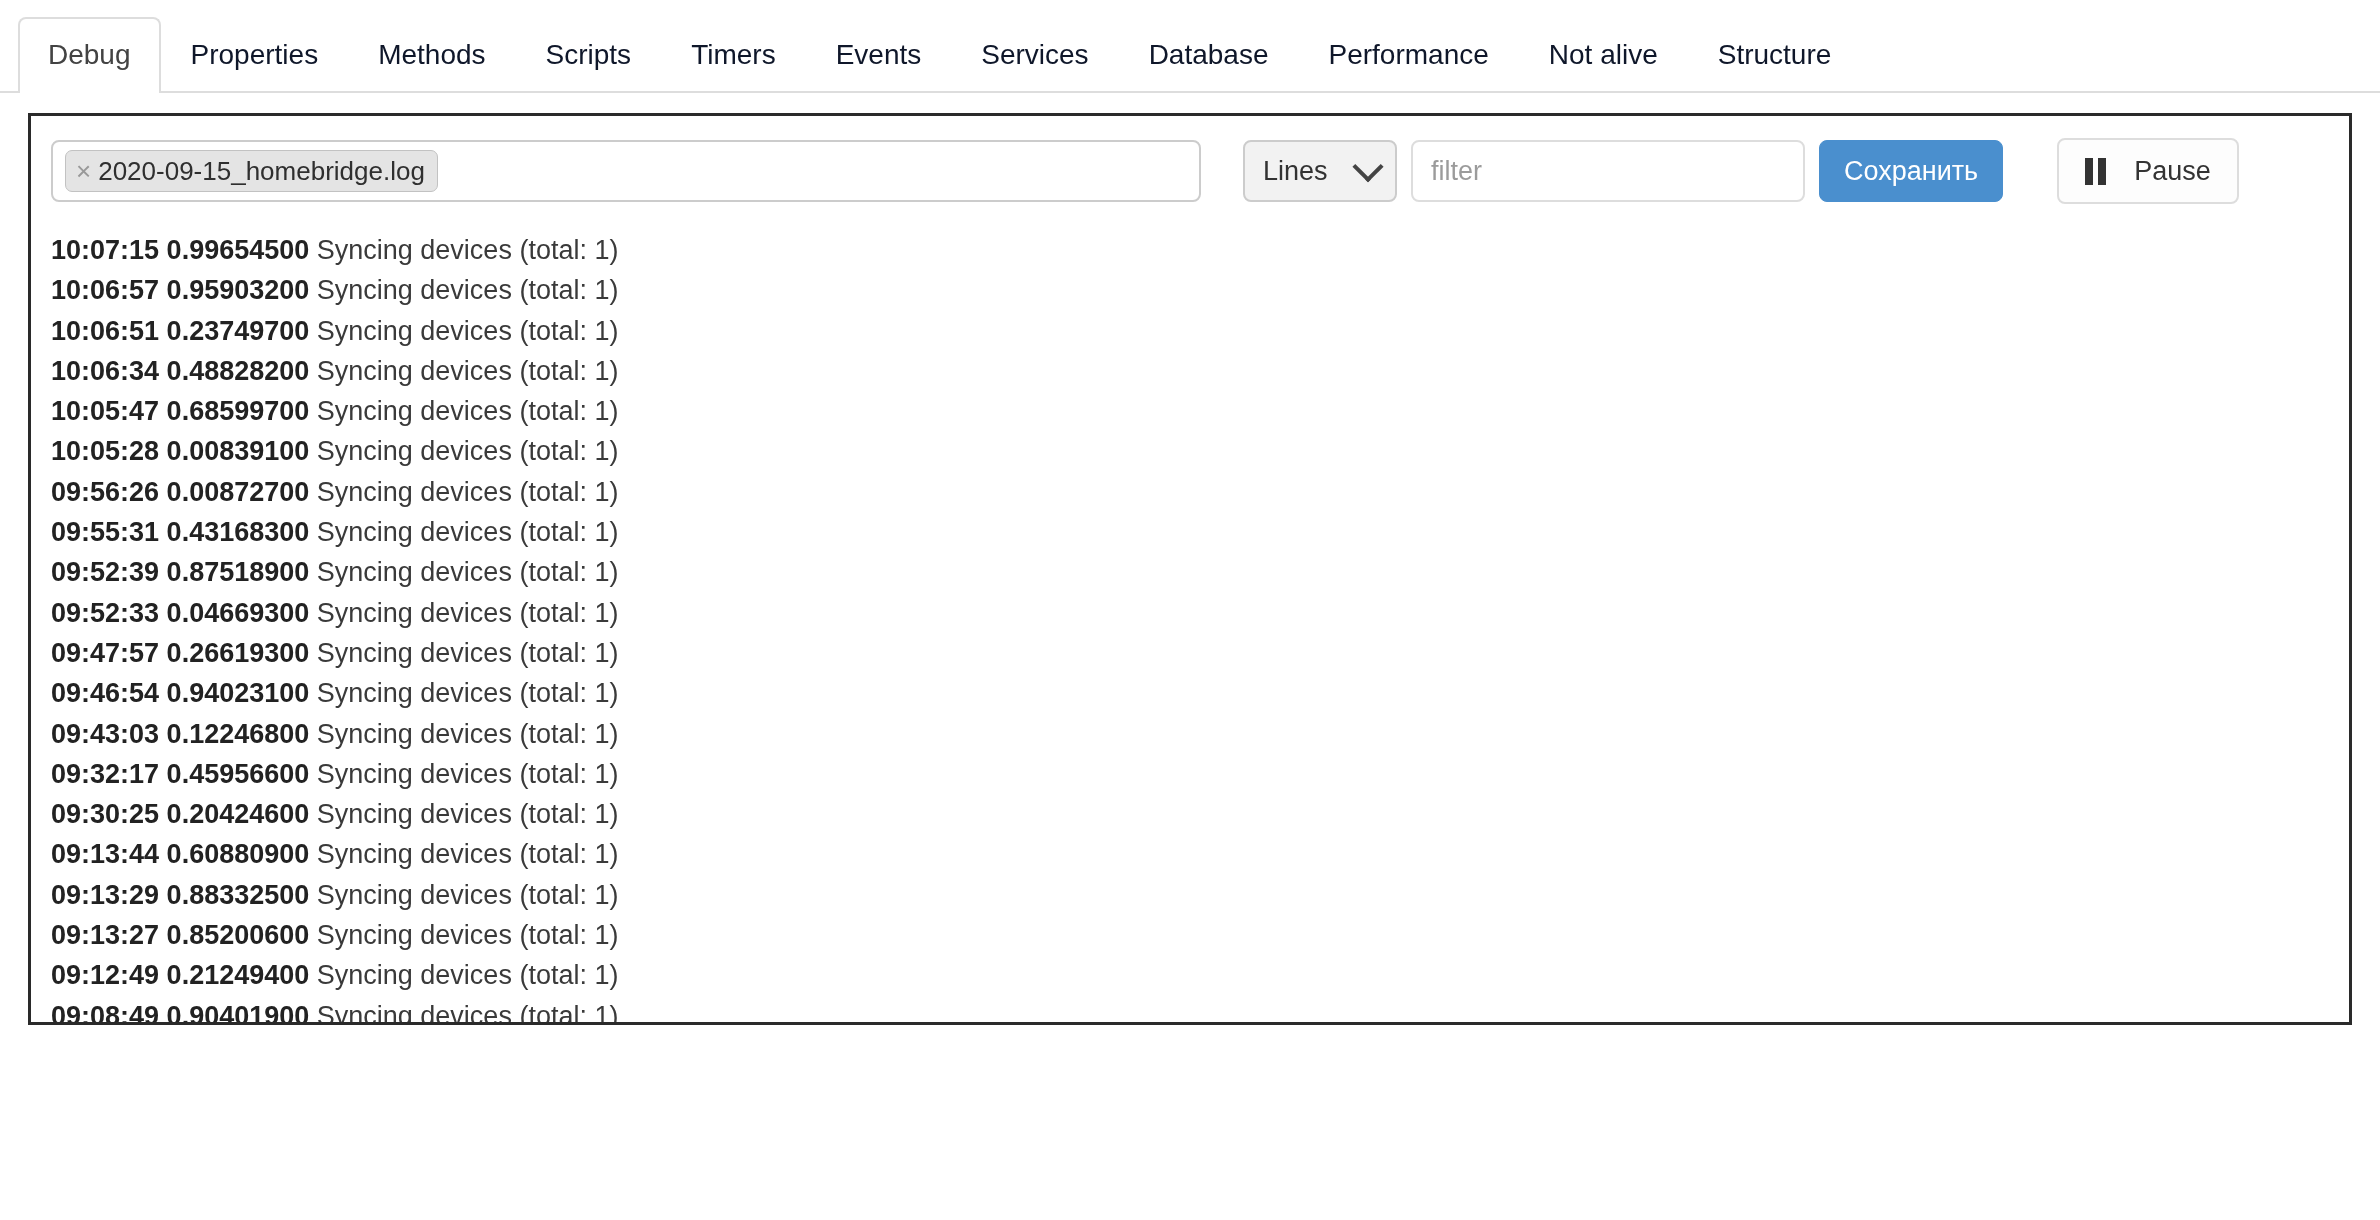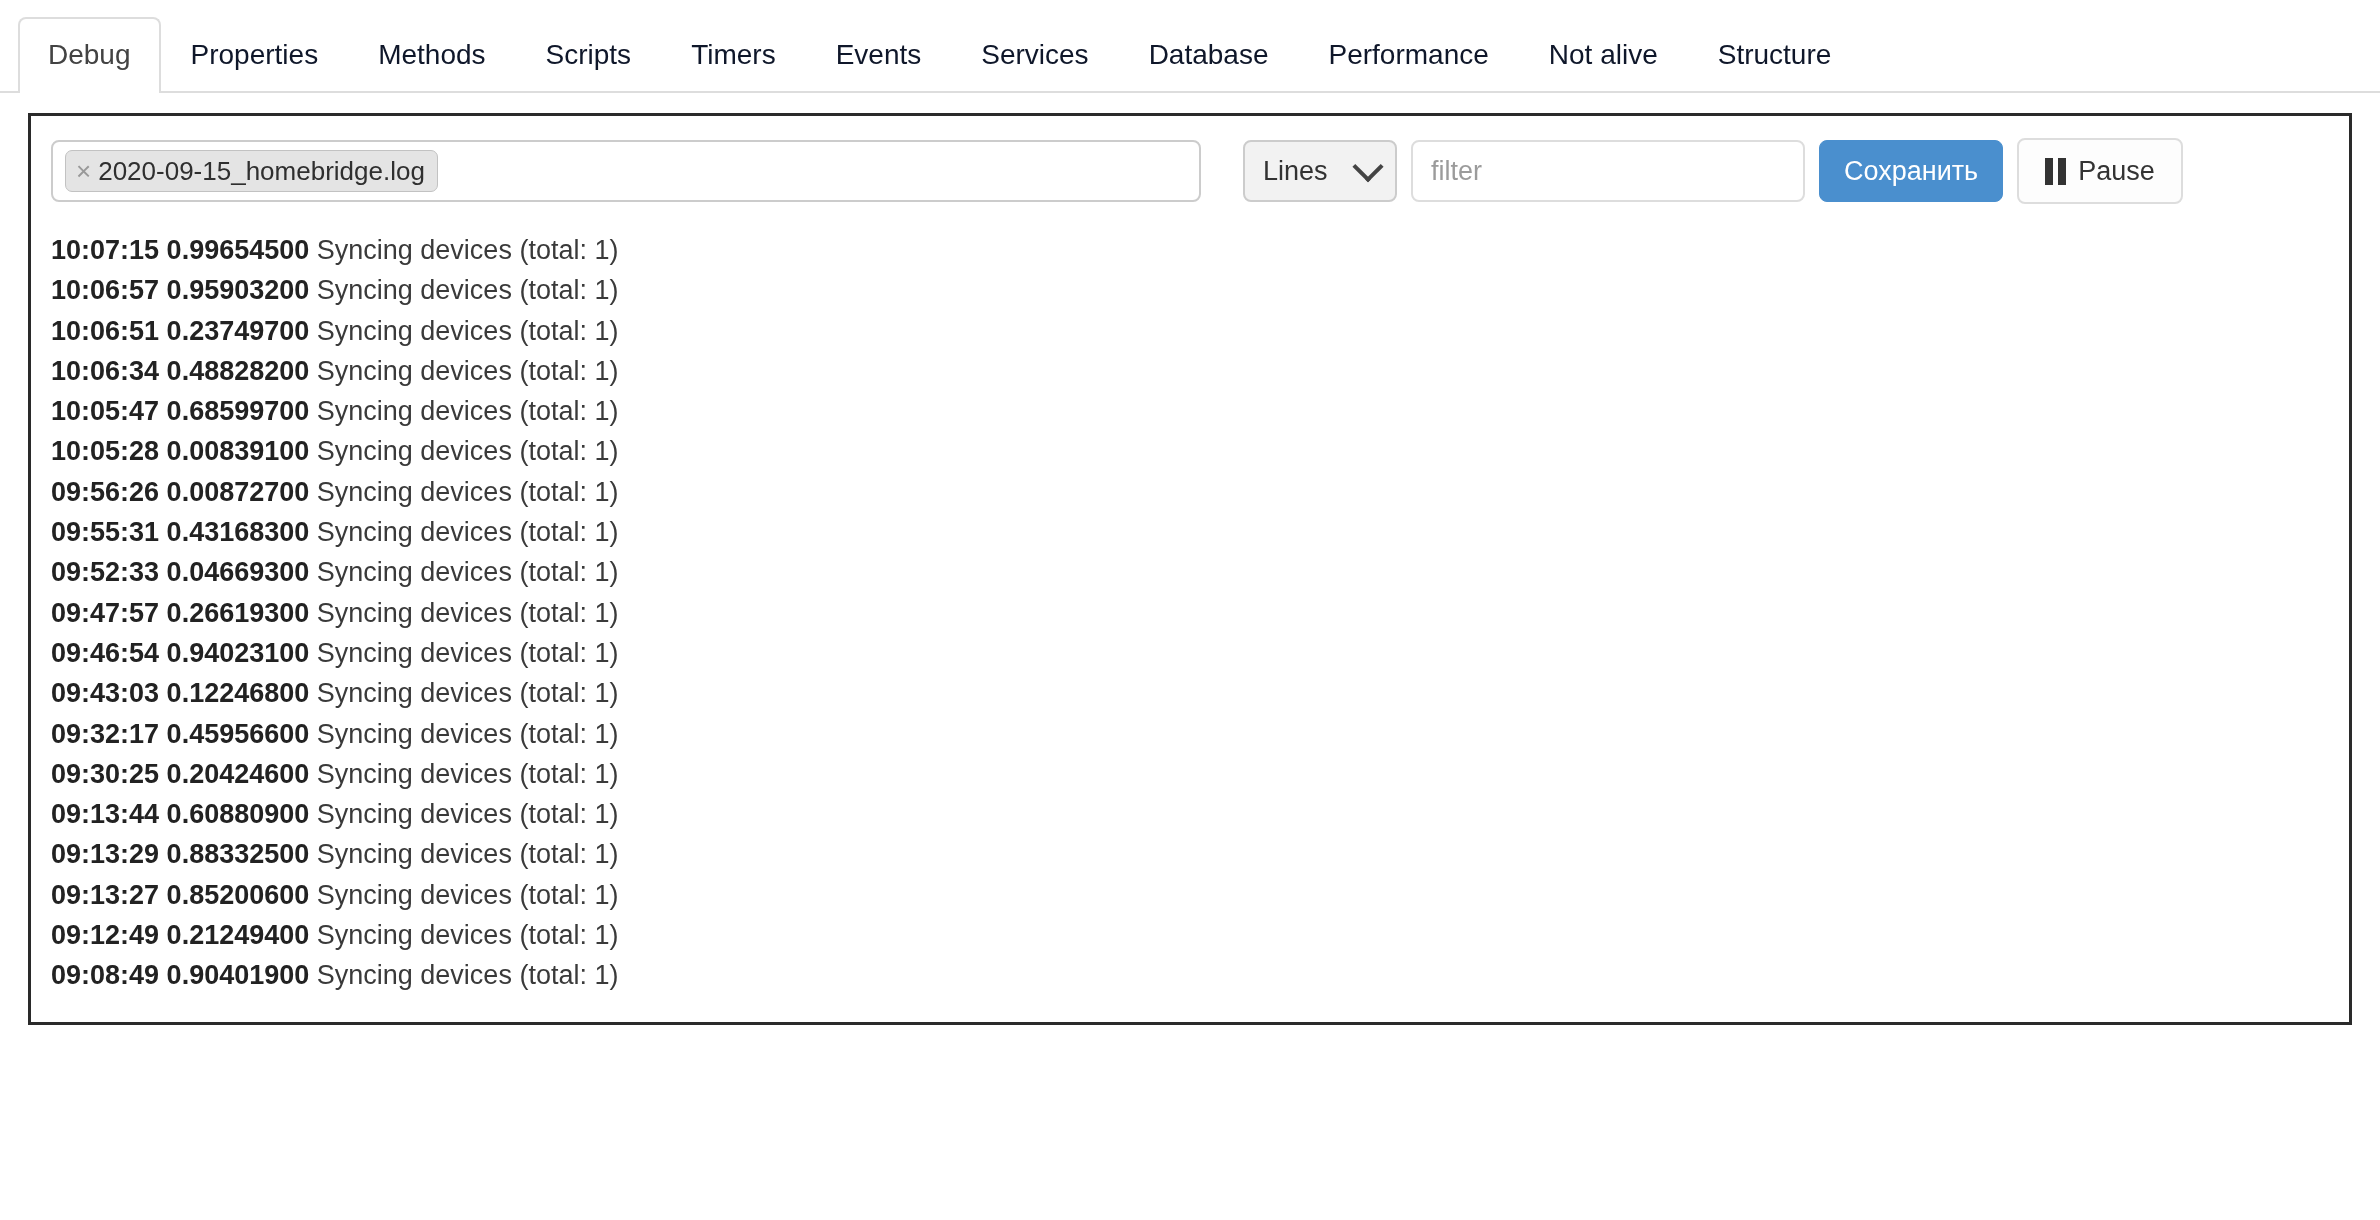--- a/index.html
+++ b/index.html
@@ -149,23 +149,24 @@
     height: 62px;
     background: #fdfdfd;
     border: 2px solid #dddddd;
     border-radius: 8px;
     color: #333333;
     font-size: 27px;
     padding: 0 26px;
     cursor: pointer;
     display: flex;
     align-items: center;
-    gap: 12px;
+    gap: 28px;
     font-family: "Liberation Sans", sans-serif;
     white-space: nowrap;
+    margin-left: 40px;
   }
   .pause-glyph {
     display: inline-flex;
     gap: 5px;
   }
   .pause-glyph i {
     display: block;
     width: 8px;
     height: 27px;
     background: #333333;
@@ -233,20 +234,21 @@
 
   <div class="log">
       <div class="log-line"><b>10:07:15</b> <b>0.99654500</b> <span class="msg">Syncing devices (total: 1)</span></div>
       <div class="log-line"><b>10:06:57</b> <b>0.95903200</b> <span class="msg">Syncing devices (total: 1)</span></div>
       <div class="log-line"><b>10:06:51</b> <b>0.23749700</b> <span class="msg">Syncing devices (total: 1)</span></div>
       <div class="log-line"><b>10:06:34</b> <b>0.48828200</b> <span class="msg">Syncing devices (total: 1)</span></div>
       <div class="log-line"><b>10:05:47</b> <b>0.68599700</b> <span class="msg">Syncing devices (total: 1)</span></div>
       <div class="log-line"><b>10:05:28</b> <b>0.00839100</b> <span class="msg">Syncing devices (total: 1)</span></div>
       <div class="log-line"><b>09:56:26</b> <b>0.00872700</b> <span class="msg">Syncing devices (total: 1)</span></div>
       <div class="log-line"><b>09:55:31</b> <b>0.43168300</b> <span class="msg">Syncing devices (total: 1)</span></div>
+      <div class="log-line"><b>09:52:39</b> <b>0.87518900</b> <span class="msg">Syncing devices (total: 1)</span></div>
       <div class="log-line"><b>09:52:33</b> <b>0.04669300</b> <span class="msg">Syncing devices (total: 1)</span></div>
       <div class="log-line"><b>09:47:57</b> <b>0.26619300</b> <span class="msg">Syncing devices (total: 1)</span></div>
       <div class="log-line"><b>09:46:54</b> <b>0.94023100</b> <span class="msg">Syncing devices (total: 1)</span></div>
       <div class="log-line"><b>09:43:03</b> <b>0.12246800</b> <span class="msg">Syncing devices (total: 1)</span></div>
       <div class="log-line"><b>09:32:17</b> <b>0.45956600</b> <span class="msg">Syncing devices (total: 1)</span></div>
       <div class="log-line"><b>09:30:25</b> <b>0.20424600</b> <span class="msg">Syncing devices (total: 1)</span></div>
       <div class="log-line"><b>09:13:44</b> <b>0.60880900</b> <span class="msg">Syncing devices (total: 1)</span></div>
       <div class="log-line"><b>09:13:29</b> <b>0.88332500</b> <span class="msg">Syncing devices (total: 1)</span></div>
       <div class="log-line"><b>09:13:27</b> <b>0.85200600</b> <span class="msg">Syncing devices (total: 1)</span></div>
       <div class="log-line"><b>09:12:49</b> <b>0.21249400</b> <span class="msg">Syncing devices (total: 1)</span></div>

